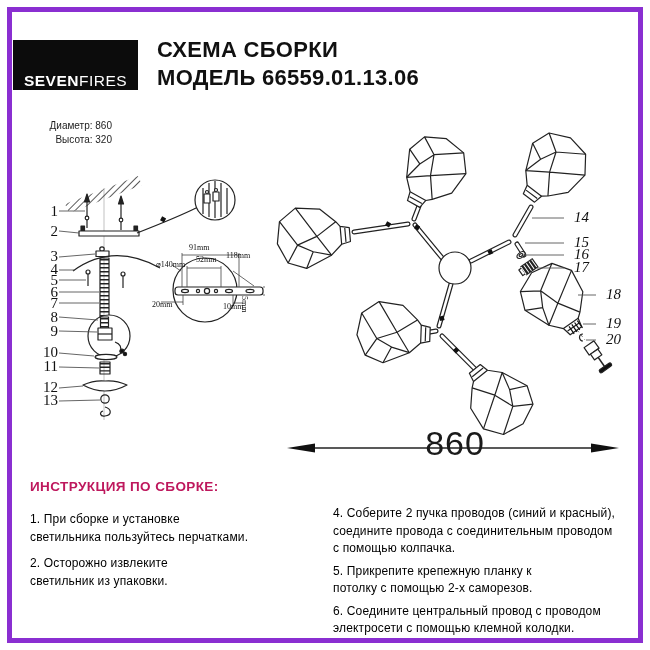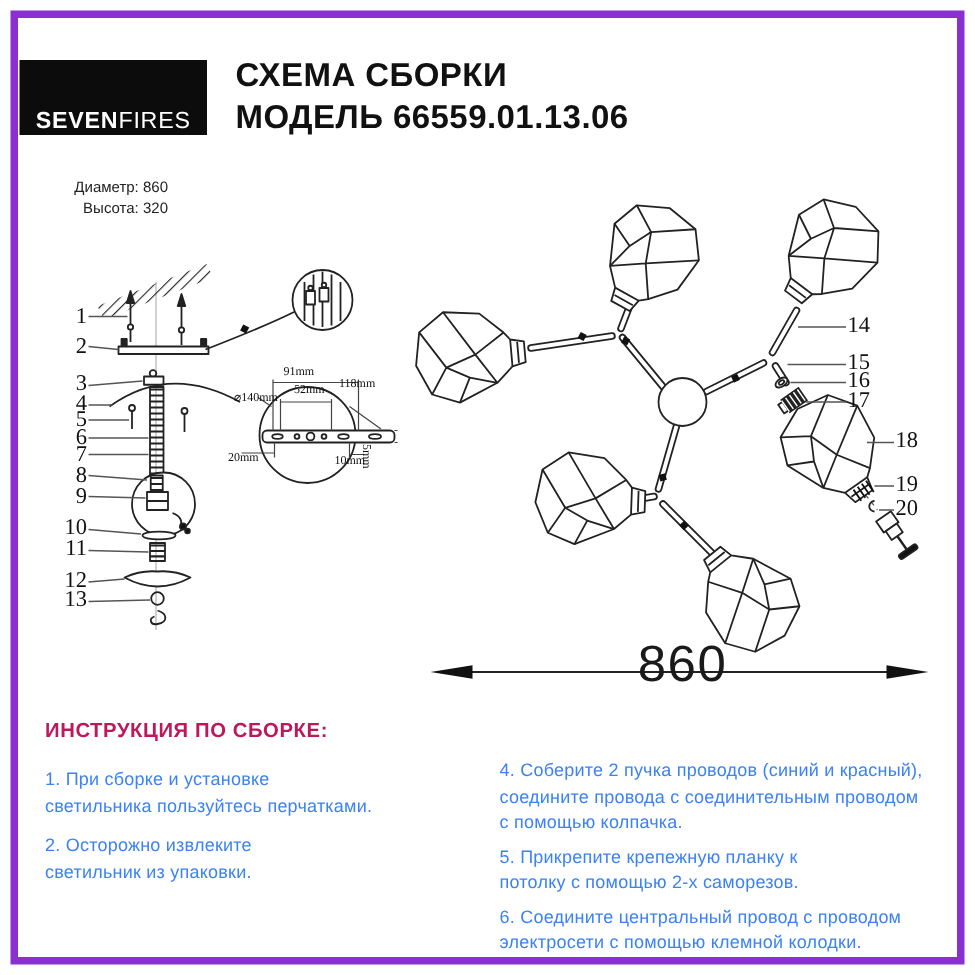--- a/index.html
+++ b/index.html
@@ -15,29 +15,29 @@
   .title{position:absolute;left:157px;top:36px;font-size:22px;font-weight:700;
          line-height:28px;letter-spacing:.3px;color:#111;}
   .dims{position:absolute;left:13px;top:97px;width:99px;text-align:right;
         font-size:10px;font-weight:500;line-height:14px;color:#222;margin-top:22px;}
   
   svg .ln{stroke:#222;stroke-width:1.2;stroke-linejoin:round;}
   svg .thin{stroke:#444;stroke-width:.8;}
   svg .leader{stroke:#555;stroke-width:.9;}
   .partnum{position:absolute;width:26px;text-align:right;
            font-family:"Liberation Serif",serif;font-size:15px;color:#111;}
-  .partnum.rside{text-align:left;width:24px;}
+  .partnum.rside{text-align:right;width:24px;font-style:italic;}
   .dimlab{position:absolute;font-family:"Liberation Serif",serif;font-size:8px;color:#111;white-space:nowrap;}
   .dim860{position:absolute;left:420px;top:424px;width:70px;text-align:center;
           font-size:34px;font-weight:400;letter-spacing:1px;color:#1a1a1a;}
   
   .instr-head{position:absolute;left:30px;top:479px;font-size:13.5px;font-weight:700;
               letter-spacing:.4px;color:#be185d;}
   .col{position:absolute;font-size:12px;font-weight:500;line-height:17.5px;
-       letter-spacing:.15px;color:#3b82f6;}
+       letter-spacing:.15px;color:#000000;}
   .col p{margin:0;white-space:pre-line;}
   .colL{left:30px;top:511px;width:298px;}
   .colL p{margin-bottom:9px;}
   .colR{left:333px;top:505px;width:302px;}
   .colR p{margin-bottom:5px;}
 </style>
 </head>
 <body>
 
 <div class="frame"></div>

